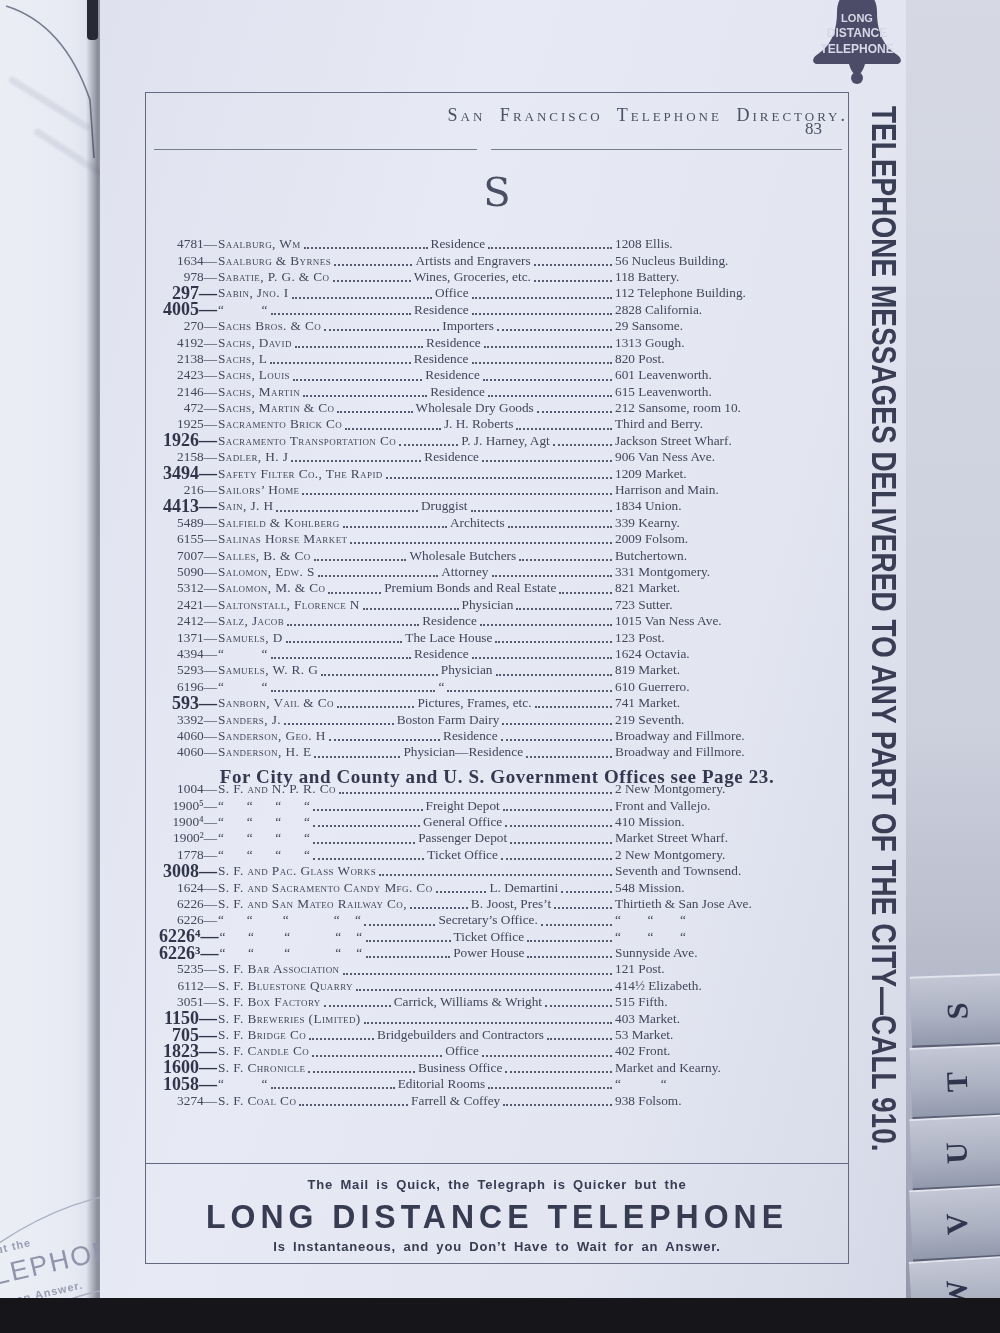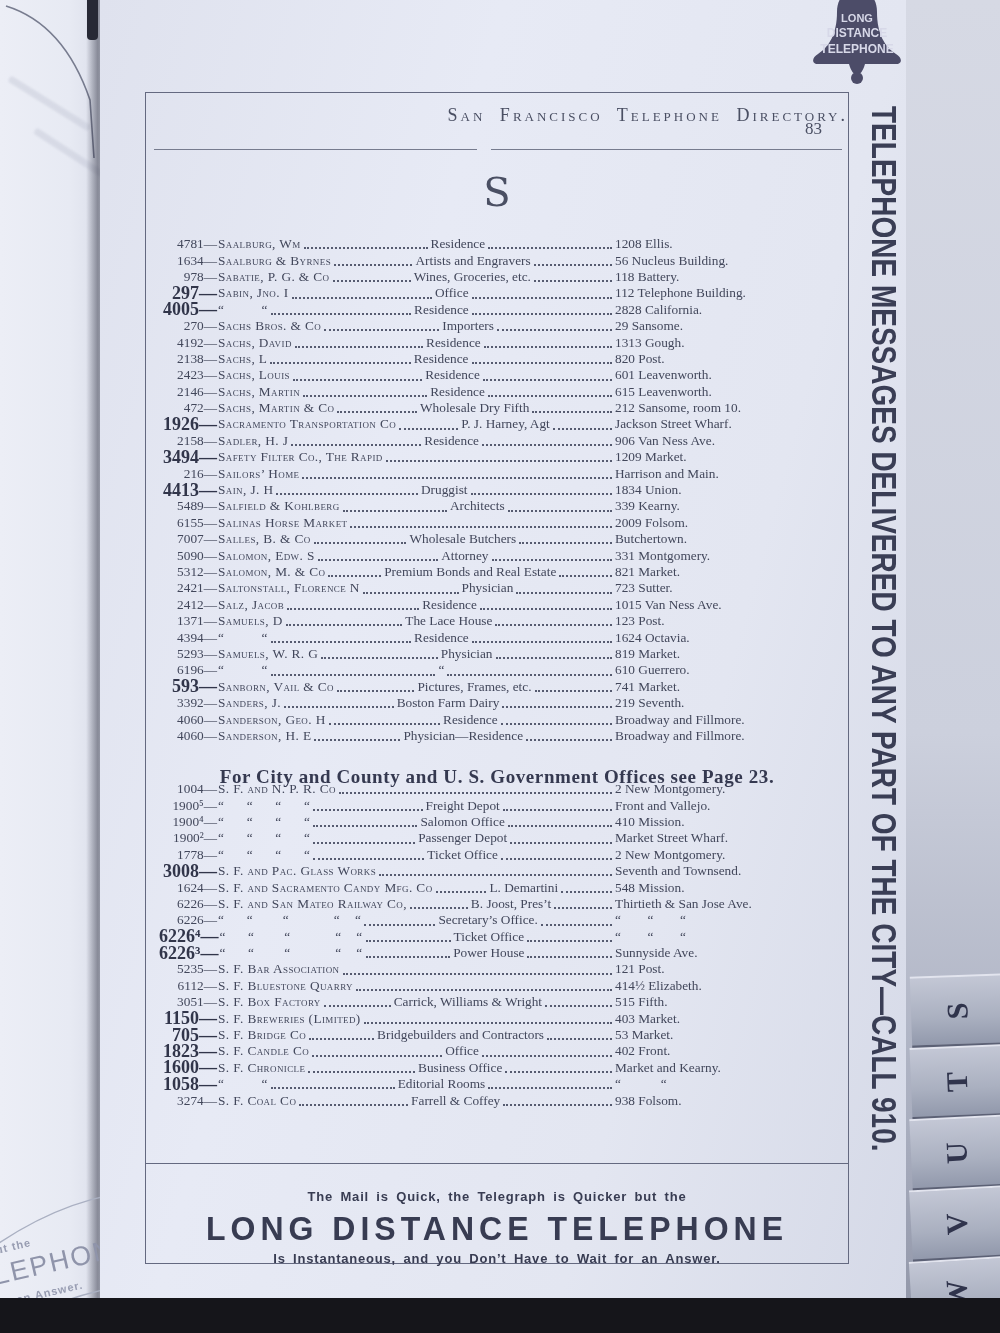--- a/index.html
+++ b/index.html
@@ -41,21 +41,21 @@
   .num{flex:0 0 58px;text-align:right;white-space:pre;padding-right:1px;}
   .row.bold .num{font-weight:700;font-size:18px;color:#31354a;}
   .name{flex:0 0 auto;white-space:pre;font-variant:small-caps;letter-spacing:.4px;}
   .desc{flex:0 0 auto;white-space:pre;}
   .addr{flex:0 0 226px;white-space:pre;overflow:hidden;}
   .leader{flex:1 1 8px;min-width:6px;border-bottom:2px dotted #565b70;
           align-self:flex-end;margin:0 3px 3px 3px;height:0;}
   .note{position:absolute;left:0;right:0;top:673px;text-align:center;
         font-weight:700;font-size:19px;letter-spacing:.6px;color:#353950;}
   .ad{position:absolute;left:0;right:0;top:1070px;border-top:1.5px solid #646980;
-      text-align:center;padding-top:25px;font-family:"Liberation Sans",sans-serif;color:#383c52;}
+      text-align:center;padding-top:13px;font-family:"Liberation Sans",sans-serif;color:#383c52;}
   .ad-sm{font-size:13px;font-weight:700;letter-spacing:.8px;word-spacing:3px;}
   .ad-lg{font-size:32px;font-weight:700;letter-spacing:5px;margin:6px 0 4px 0;transform:scaleY(1.05);}
 
   
   .margin-rot{position:absolute;left:904px;top:106px;width:1095px;height:46px;
               transform:rotate(90deg);transform-origin:0 0;
               font-family:"Liberation Sans",sans-serif;font-weight:700;
               font-size:35px;color:#3a3e55;white-space:nowrap;}
   .squeeze{display:inline-block;transform:scaleX(.8);transform-origin:0 50%;}
 
@@ -205,23 +205,31 @@
             <span class="name">Sachs, Martin</span>
             <div class="leader"></div>
             <span class="desc">Residence</span>
             <div class="leader"></div>
             <span class="addr">615 Leavenworth.</span>
           </div>
           <div class="row">
             <span class="num">472—</span>
             <span class="name">Sachs, Martin &amp; Co</span>
             <div class="leader"></div>
-            <span class="desc">Wholesale Dry Fifth</span>
+            <span class="desc">Wholesale Dry Goods</span>
             <div class="leader"></div>
             <span class="addr">212 Sansome, room 10.</span>
+          </div>
+          <div class="row">
+            <span class="num">1925—</span>
+            <span class="name">Sacramento Brick Co</span>
+            <div class="leader"></div>
+            <span class="desc">J. H. Roberts</span>
+            <div class="leader"></div>
+            <span class="addr">Third and Berry.</span>
           </div>
           <div class="row bold">
             <span class="num">1926—</span>
             <span class="name">Sacramento Transportation Co</span>
             <div class="leader"></div>
             <span class="desc">P. J. Harney, Agt</span>
             <div class="leader"></div>
             <span class="addr">Jackson Street Wharf.</span>
           </div>
           <div class="row">
@@ -386,21 +394,21 @@
             <span class="name">“      “      “      “</span>
             <div class="leader"></div>
             <span class="desc">Freight Depot</span>
             <div class="leader"></div>
             <span class="addr">Front and Vallejo.</span>
           </div>
           <div class="row">
             <span class="num">1900⁴—</span>
             <span class="name">“      “      “      “</span>
             <div class="leader"></div>
-            <span class="desc">Salomon Office</span>
+            <span class="desc">General Office</span>
             <div class="leader"></div>
             <span class="addr">410 Mission.</span>
           </div>
           <div class="row">
             <span class="num">1900²—</span>
             <span class="name">“      “      “      “</span>
             <div class="leader"></div>
             <span class="desc">Passenger Depot</span>
             <div class="leader"></div>
             <span class="addr">Market Street Wharf.</span>

